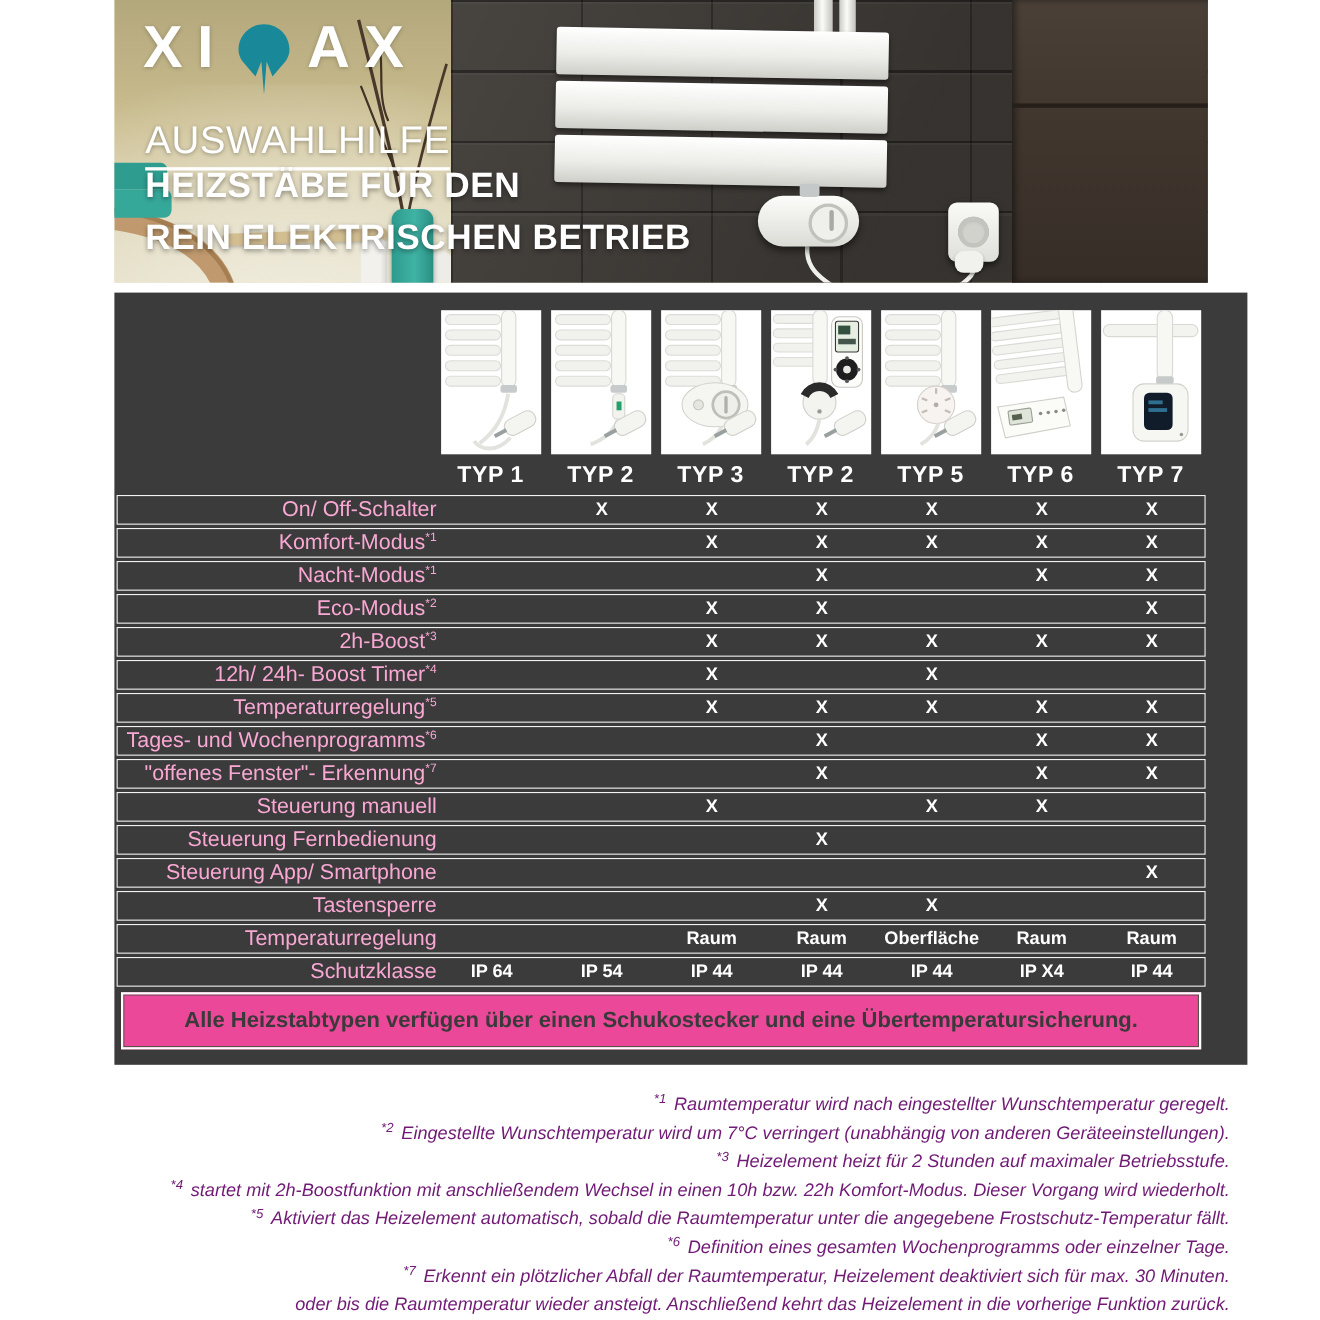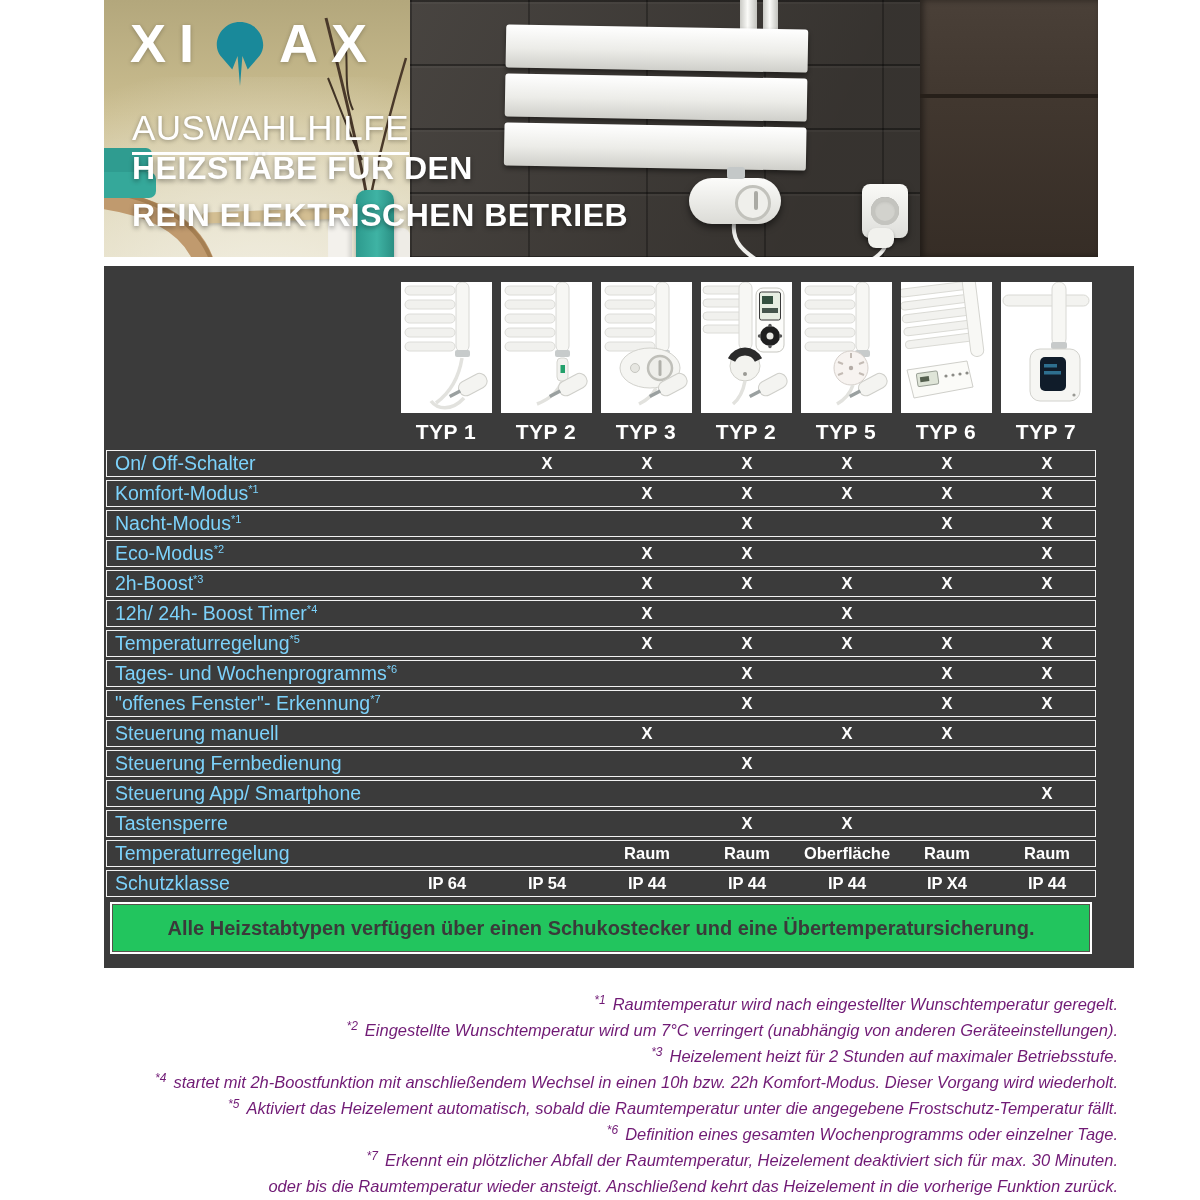--- a/index.html
+++ b/index.html
@@ -63,25 +63,25 @@
   
   .panel{position:absolute;left:104px;top:266px;width:994px;height:702px;background:#3b3b3b;padding-left:36px;}
   .gridrow{display:grid;grid-template-columns:290px repeat(7,100px);}
   .thumbs{position:absolute;left:2px;top:16px;width:990px;}
   .thumb{width:91px;height:131px;background:#ffffff;justify-self:center;overflow:hidden;}
   .colheads{position:absolute;left:2px;top:151px;width:990px;height:30px;align-items:center;}
   .colhead{color:#fff;font-weight:bold;font-size:21px;text-align:center;letter-spacing:.5px;}
   .rows{position:absolute;left:2px;top:184px;width:990px;}
   .frow{height:27px;box-sizing:border-box;border:1.5px solid #f2f2f2;margin-bottom:3px;
         align-items:center;background:#3b3b3b;}
-  .flabel{color:#7dd3fc;font-size:19.5px;padding-left:8px;white-space:nowrap;overflow:hidden;}
+  .flabel{color:#f9a8d4;font-size:19.5px;padding-left:8px;white-space:nowrap;overflow:hidden;text-align:right;}
   .flabel sup{font-size:11px;vertical-align:super;letter-spacing:0;}
   .fcell{color:#fff;font-weight:bold;font-size:16.5px;text-align:center;white-space:nowrap;}
   .note{position:absolute;left:6px;top:636px;width:982px;height:52px;box-sizing:border-box;
-        background:#22c55e;border:2px solid #ffffff;box-shadow:inset 0 0 0 1px #55534a;
+        background:#ec4899;border:2px solid #ffffff;box-shadow:inset 0 0 0 1px #55534a;
         display:flex;align-items:center;justify-content:center;}
   .note span{color:#3a3a3a;font-weight:bold;font-size:20px;}
 
   
   .footnotes{position:absolute;left:118px;top:991px;width:1000px;}
   .fn{font-style:italic;font-size:16.5px;line-height:26px;color:#701a75;white-space:nowrap;text-align:right;}
   .fn sup{font-size:12px;font-style:italic;margin-right:7px;vertical-align:super;line-height:0;}
   .fn.cont{padding-left:23px;}
 </style>
 </head>

